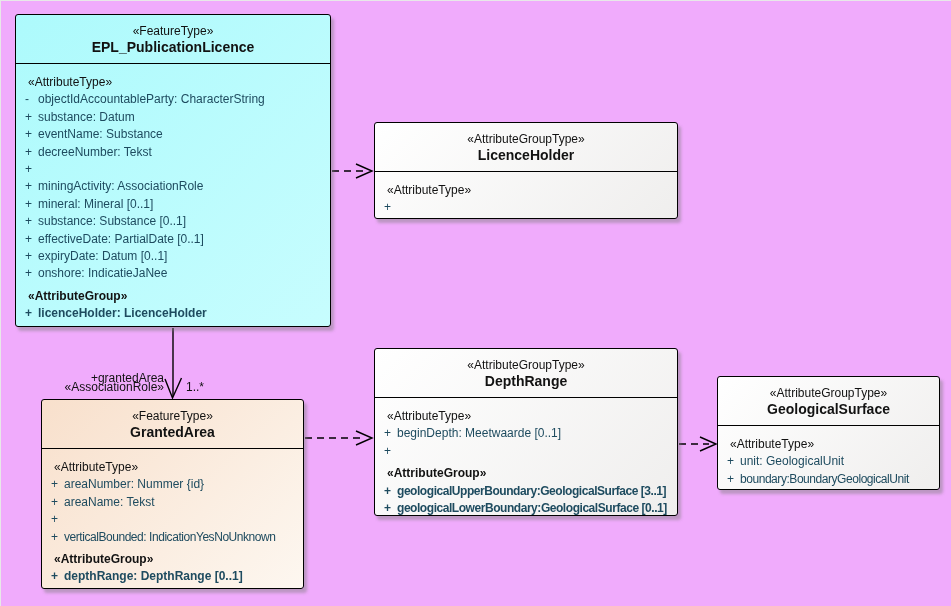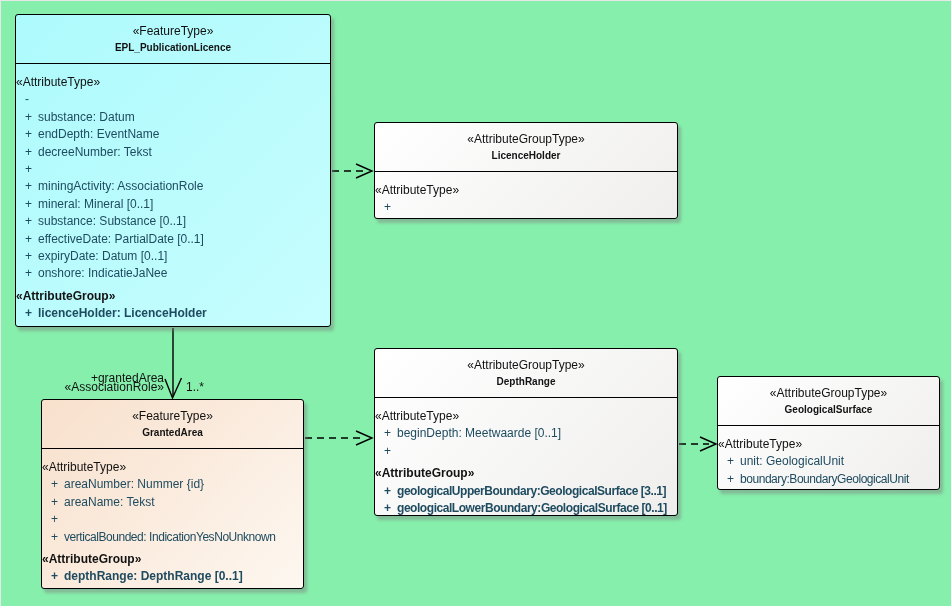--- a/index.html
+++ b/index.html
@@ -1,37 +1,37 @@
 <!DOCTYPE html>
 <html><head>
 <meta charset="utf-8">
 <style>
   html,body { margin:0; padding:0; background:#fff; }
   .canvas {
-    position:relative; width:951px; height:606px; background:#86efac;
+    position:relative; width:951px; height:606px; background:#f0abfc;
     font-family:"Liberation Sans", sans-serif; overflow:hidden;
     border-top:1px solid #e8e8e8; border-left:1px solid #e8e8e8;
   }
   .uml-box {
     position:absolute; box-sizing:border-box;
     border:1.3px solid var(--border-color,#000);
     border-radius:3px; overflow:hidden;
     box-shadow:3px 4px 3px rgba(125,125,125,0.45);
   }
   .fill-feature { background:linear-gradient(135deg, var(--feature-fill-start,#ADFAFC), var(--feature-fill-end,#C7FDFE)); }
   .fill-granted { background:linear-gradient(135deg, var(--granted-fill-start,#F8E0CC), var(--granted-fill-end,#FDF7F0)); }
   .fill-group   { background:linear-gradient(135deg, var(--group-fill-start,#FFFFFF), var(--group-fill-end,#EFEEED)); }
   .box-header {
     height:48px; display:flex; flex-direction:column; align-items:center;
     justify-content:center; gap:2px; border-bottom:1.3px solid var(--border-color,#000);
   }
   .stereo   { font-size:12px; color:#121212; line-height:14px; }
-  .box-name { font-size:10px; font-weight:bold; color:#121212; line-height:15px; }
+  .box-name { font-size:14px; font-weight:bold; color:#121212; line-height:15px; }
   .box-body { padding-top:10px; }
-  .section-label { font-size:12px; color:#121212; line-height:17.4px; white-space:nowrap; }
+  .section-label { padding-left:12px; font-size:12px; color:#121212; line-height:17.4px; white-space:nowrap; }
   .attr-row { display:flex; font-size:12px; color:var(--attribute-text,#1E4B5F); line-height:17.4px; white-space:nowrap; }
   .attr-row .vis { flex:0 0 22px; padding-left:9px; box-sizing:border-box; }
   .sect + .sect { margin-top:5px;font-weight:bold; }
   .tight .attr-text { letter-spacing:-0.45px; }
   .conn-label { position:absolute; font-size:12px; color:#121212; line-height:15px; white-space:nowrap; }
   .overlay { position:absolute; left:0; top:0; width:951px; height:606px; pointer-events:none; }
 </style>
 </head>
 <body style="--feature-fill-start: #ADFAFC; --feature-fill-end: #C7FDFE; --granted-fill-start: #F8E0CC; --granted-fill-end: #FDF7F0; --group-fill-start: #FFFFFF; --group-fill-end: #EFEEED; --attribute-text: #1E4B5F; --border-color: #000000;">
 
@@ -59,28 +59,29 @@
   <div class="uml-box fill-feature" style="left:14px; top:13px; width:316px; height:313px;">
     <div class="box-header">
       <div class="stereo">«FeatureType»</div>
       <div class="box-name">EPL_PublicationLicence</div>
     </div>
     <div class="box-body">
       <div class="sect">
         <div class="section-label">«AttributeType»</div>
         <div class="attr-row">
             <span class="vis">-</span>
+            <span class="attr-text">objectIdAccountableParty: CharacterString</span>
           </div>
         <div class="attr-row">
             <span class="vis">+</span>
             <span class="attr-text">substance: Datum</span>
           </div>
         <div class="attr-row">
             <span class="vis">+</span>
-            <span class="attr-text">endDepth: EventName</span>
+            <span class="attr-text">eventName: Substance</span>
           </div>
         <div class="attr-row">
             <span class="vis">+</span>
             <span class="attr-text">decreeNumber: Tekst</span>
           </div>
         <div class="attr-row">
             <span class="vis">+</span>
           </div>
         <div class="attr-row">
             <span class="vis">+</span>

